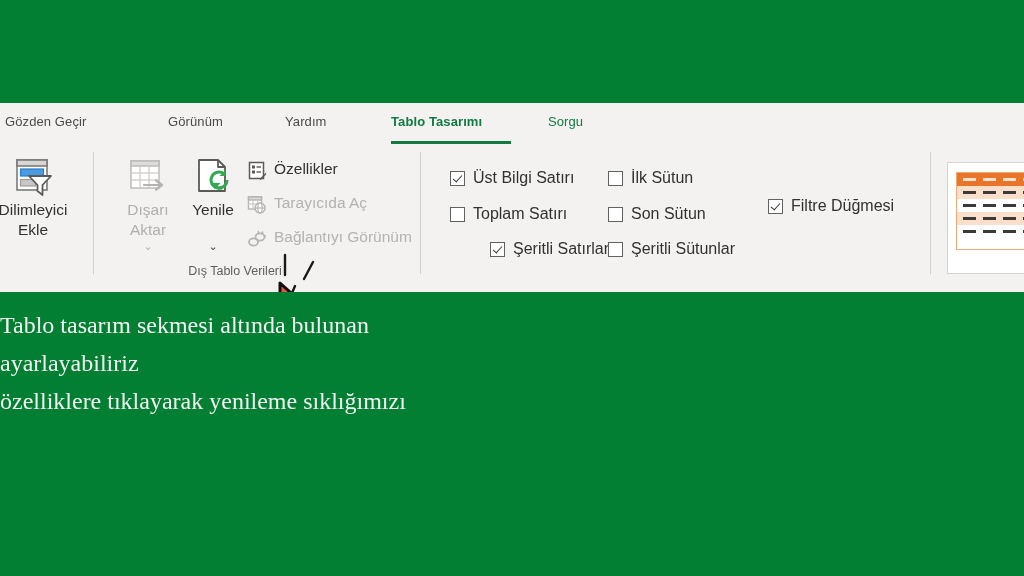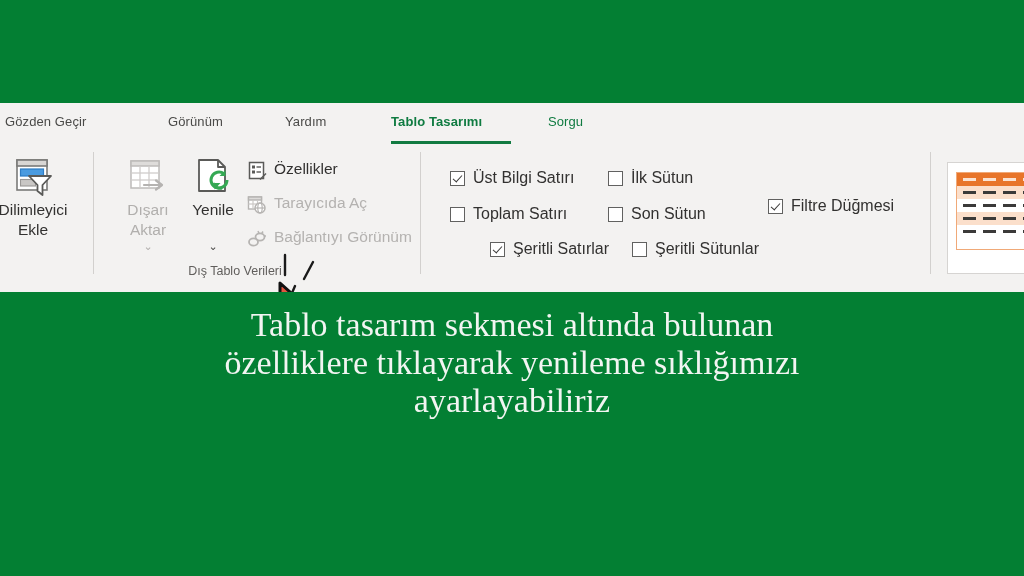--- a/index.html
+++ b/index.html
@@ -142,23 +142,23 @@
     left: 258px; top: 150px;
     width: 125px; height: 125px;
     pointer-events: none;
   }
 
   
   #caption {
     position: absolute;
     left: 0; top: 306px;
     width: 1024px;
-    text-align: center;
+    text-align: left;
     font-family: "Liberation Serif", "DejaVu Serif", serif;
-    font-size: 34px;
+    font-size: 24px;
     line-height: 38px;
     color: #F2F5F2;
   }
   #caption .line { display: block; }
 </style>
 </head>
 <body>
 
 <div id="ribbon">
 
@@ -282,21 +282,21 @@
     </div>
 
     <div class="chk" style="left:608px; top:21px;">
       <span class="box"></span>
       <span class="lbl">İlk Sütun</span>
     </div>
     <div class="chk" style="left:608px; top:57px;">
       <span class="box"></span>
       <span class="lbl">Son Sütun</span>
     </div>
-    <div class="chk" style="left:608px; top:92px;padding-left:24px;">
+    <div class="chk" style="left:608px; top:92px;">
       <span class="box"></span>
       <span class="lbl">Şeritli Sütunlar</span>
     </div>
 
     <div class="chk" style="left:768px; top:21px;margin-top:28px;">
       <span class="box on"></span>
       <span class="lbl">Filtre Düğmesi</span>
     </div>
 
 
@@ -346,15 +346,15 @@
       <line x1="37" y1="33" x2="31" y2="47" stroke="#1A1A1A" stroke-width="2.4" stroke-linecap="round"></line>
 
       <path d="M22 30 L22 113 L41 93 L54 120 L67 113 L54 87 L81 83 Z" fill="#E4563F" stroke="#111111" stroke-width="3" stroke-linejoin="round"></path>
     </svg>
   </div>
 
 </div>
 
 <div id="caption">
   <span class="line">Tablo tasarım sekmesi altında bulunan</span>
+  <span class="line">ayarlayabiliriz</span>
   <span class="line">özelliklere tıklayarak yenileme sıklığımızı</span>
-  <span class="line">ayarlayabiliriz</span>
 </div>
 
 </body></html>

